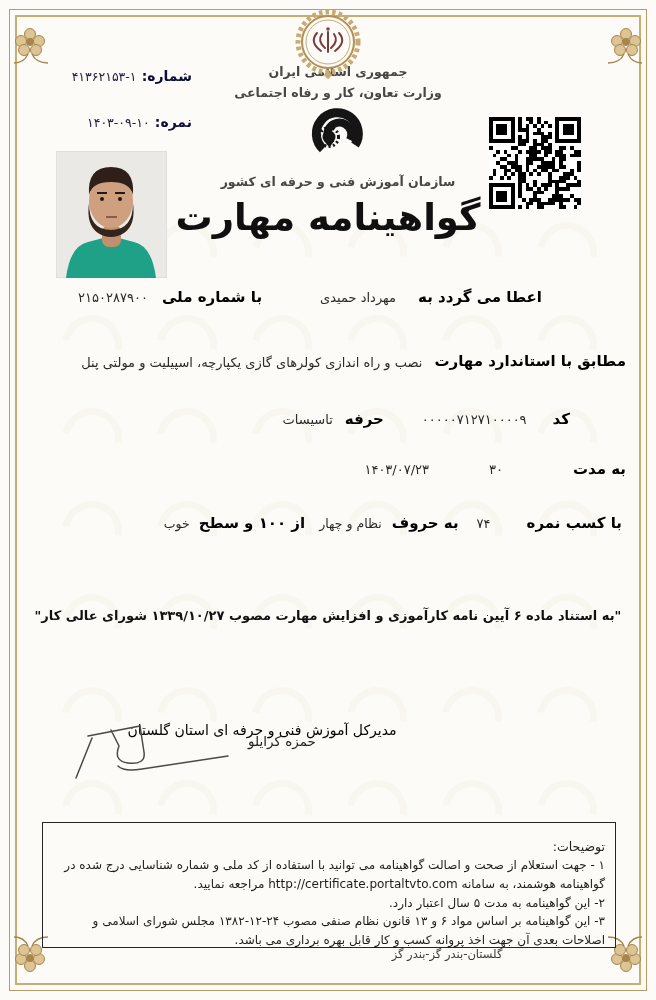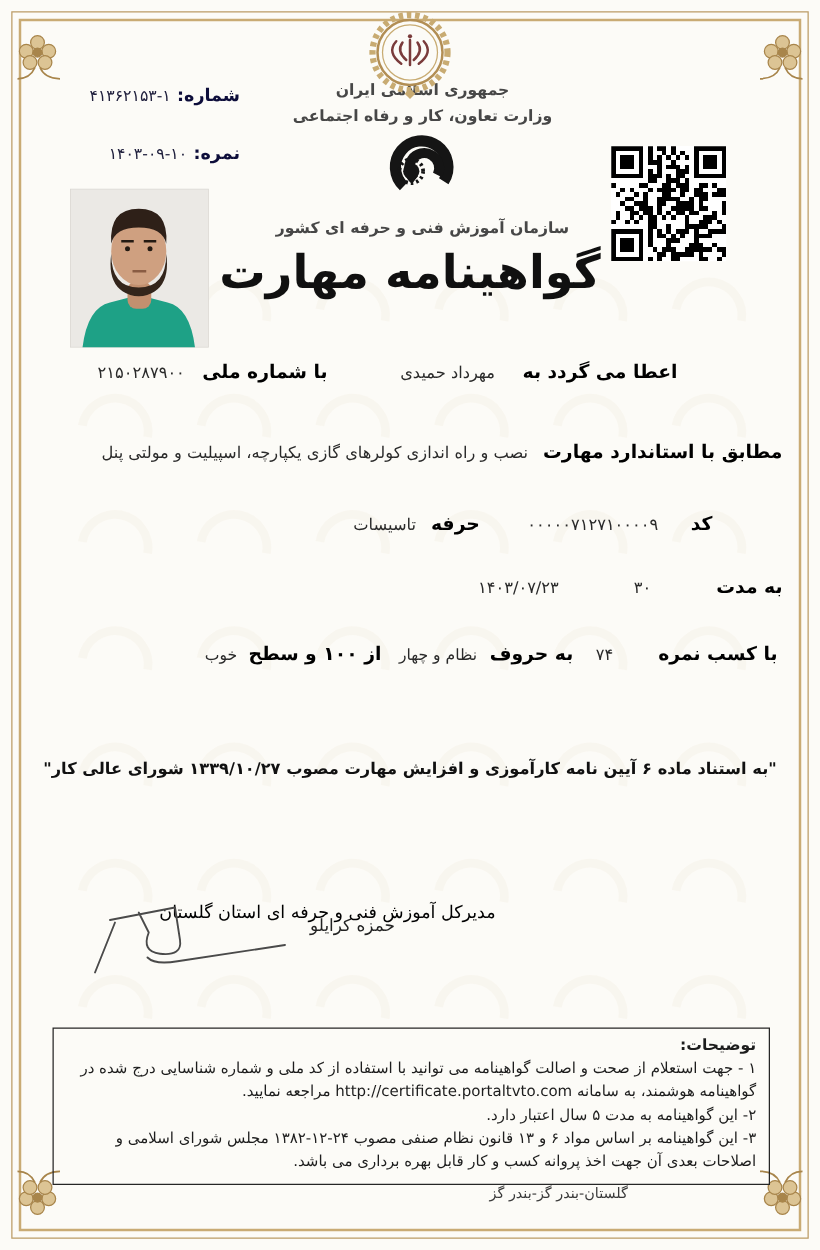--- a/index.html
+++ b/index.html
@@ -32,21 +32,21 @@
   .row{position:absolute;left:30px;right:30px;display:flex;direction:rtl;align-items:baseline;white-space:nowrap;}
   .lbl{font-weight:bold;color:#000;font-size:15px;}
   .val{font-size:13px;color:#2a2a2a;}
   .ltr{direction:ltr;display:inline-block;}
   .quote{left:20px;right:20px;top:608px;text-align:center;font-weight:bold;font-size:13px;color:#111;}
   .sig-title{left:60px;width:404px;top:722px;text-align:center;font-weight:normal;font-size:14px;color:#000;}
   .sig-name{left:80px;width:404px;top:733px;text-align:center;font-size:13.5px;color:#222;}
   
   .notes{left:42px;top:822px;width:574px;height:126px;box-sizing:border-box;border:1.5px solid #262626;
          padding:3px 10px 4px;font-size:12px;line-height:1.55;color:#1d1d1d;text-align:right;}
-  .notes .heading{font-weight:bold;font-size:12.5px;}
+  .notes .heading{font-weight:normal;font-size:12.5px;margin-top:11px;}
   .footer-loc{left:352px;width:190px;top:947px;text-align:center;font-size:11.5px;color:#3a3a3a;}
   .photo-box{left:56px;top:151px;z-index:5;}
   .qr-box{left:489px;top:117px;z-index:5;background:#fff;}
   svg{display:block;}
 </style>
 </head>
 <body>
 
 <div class="sheet">
 
@@ -435,21 +435,21 @@
 
   <div class="row z" style="top:410px;padding-right:56px;">
     <span class="lbl">کد</span>
     <span class="val ltr" style="margin-right:26px;letter-spacing:5px;">۰۰۰۰۰۷۱۲۷۱۰۰۰۰۹</span>
     <span class="lbl" style="margin-right:38px;">حرفه</span>
     <span class="val" style="margin-right:12px;">تاسیسات</span>
   </div>
 
   <div class="row z" style="top:460px;">
     <span class="lbl">به مدت</span>
-    <span class="val" style="margin-right:52px;">۳۰</span>
+    <span class="val" style="margin-right:70px;">۳۰</span>
     <span class="val ltr" style="margin-right:60px;letter-spacing:2px;">۱۴۰۳/۰۷/۲۳</span>
   </div>
 
   <div class="row z" style="top:514px;padding-right:4px;">
     <span class="lbl">با کسب نمره</span>
     <span class="val" style="margin-right:36px;">۷۴</span>
     <span class="lbl" style="margin-right:18px;">به حروف</span>
     <span class="val" style="margin-right:10px;font-size:12.5px;">نظام و چهار</span>
     <span class="lbl" style="margin-right:14px;">از ۱۰۰ و سطح</span>
     <span class="val" style="margin-right:9px;font-size:12.5px;">خوب</span>

